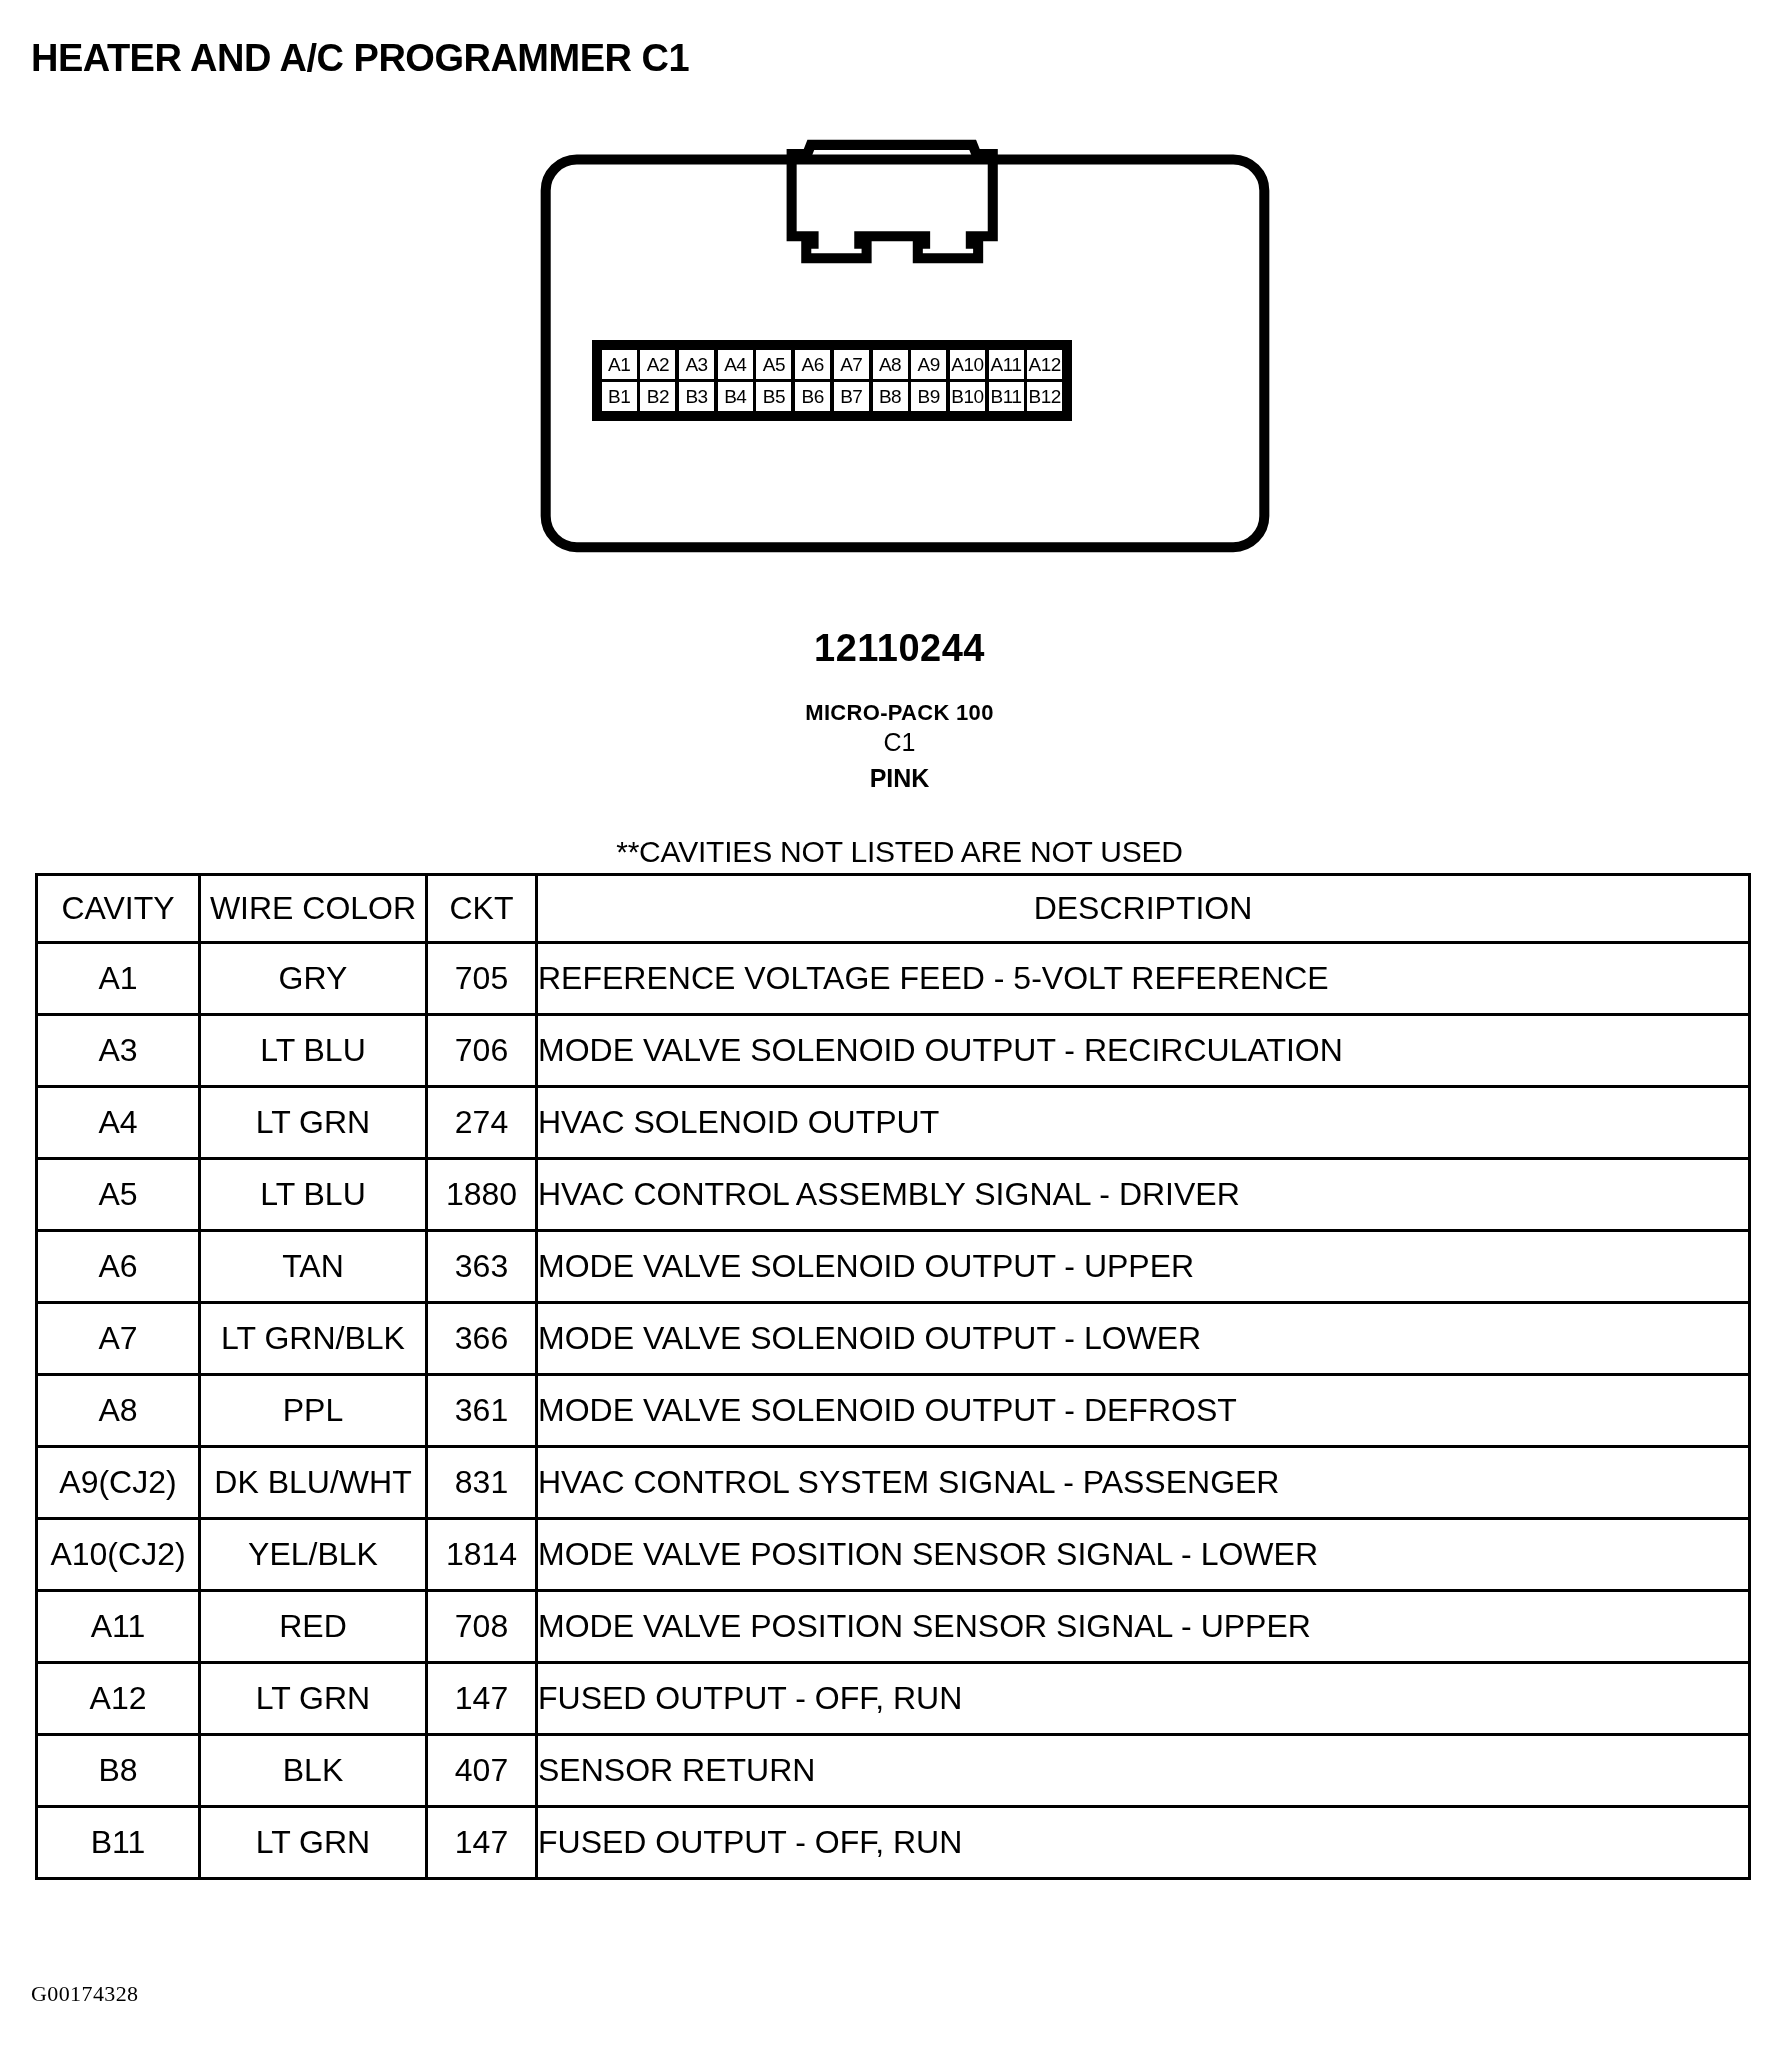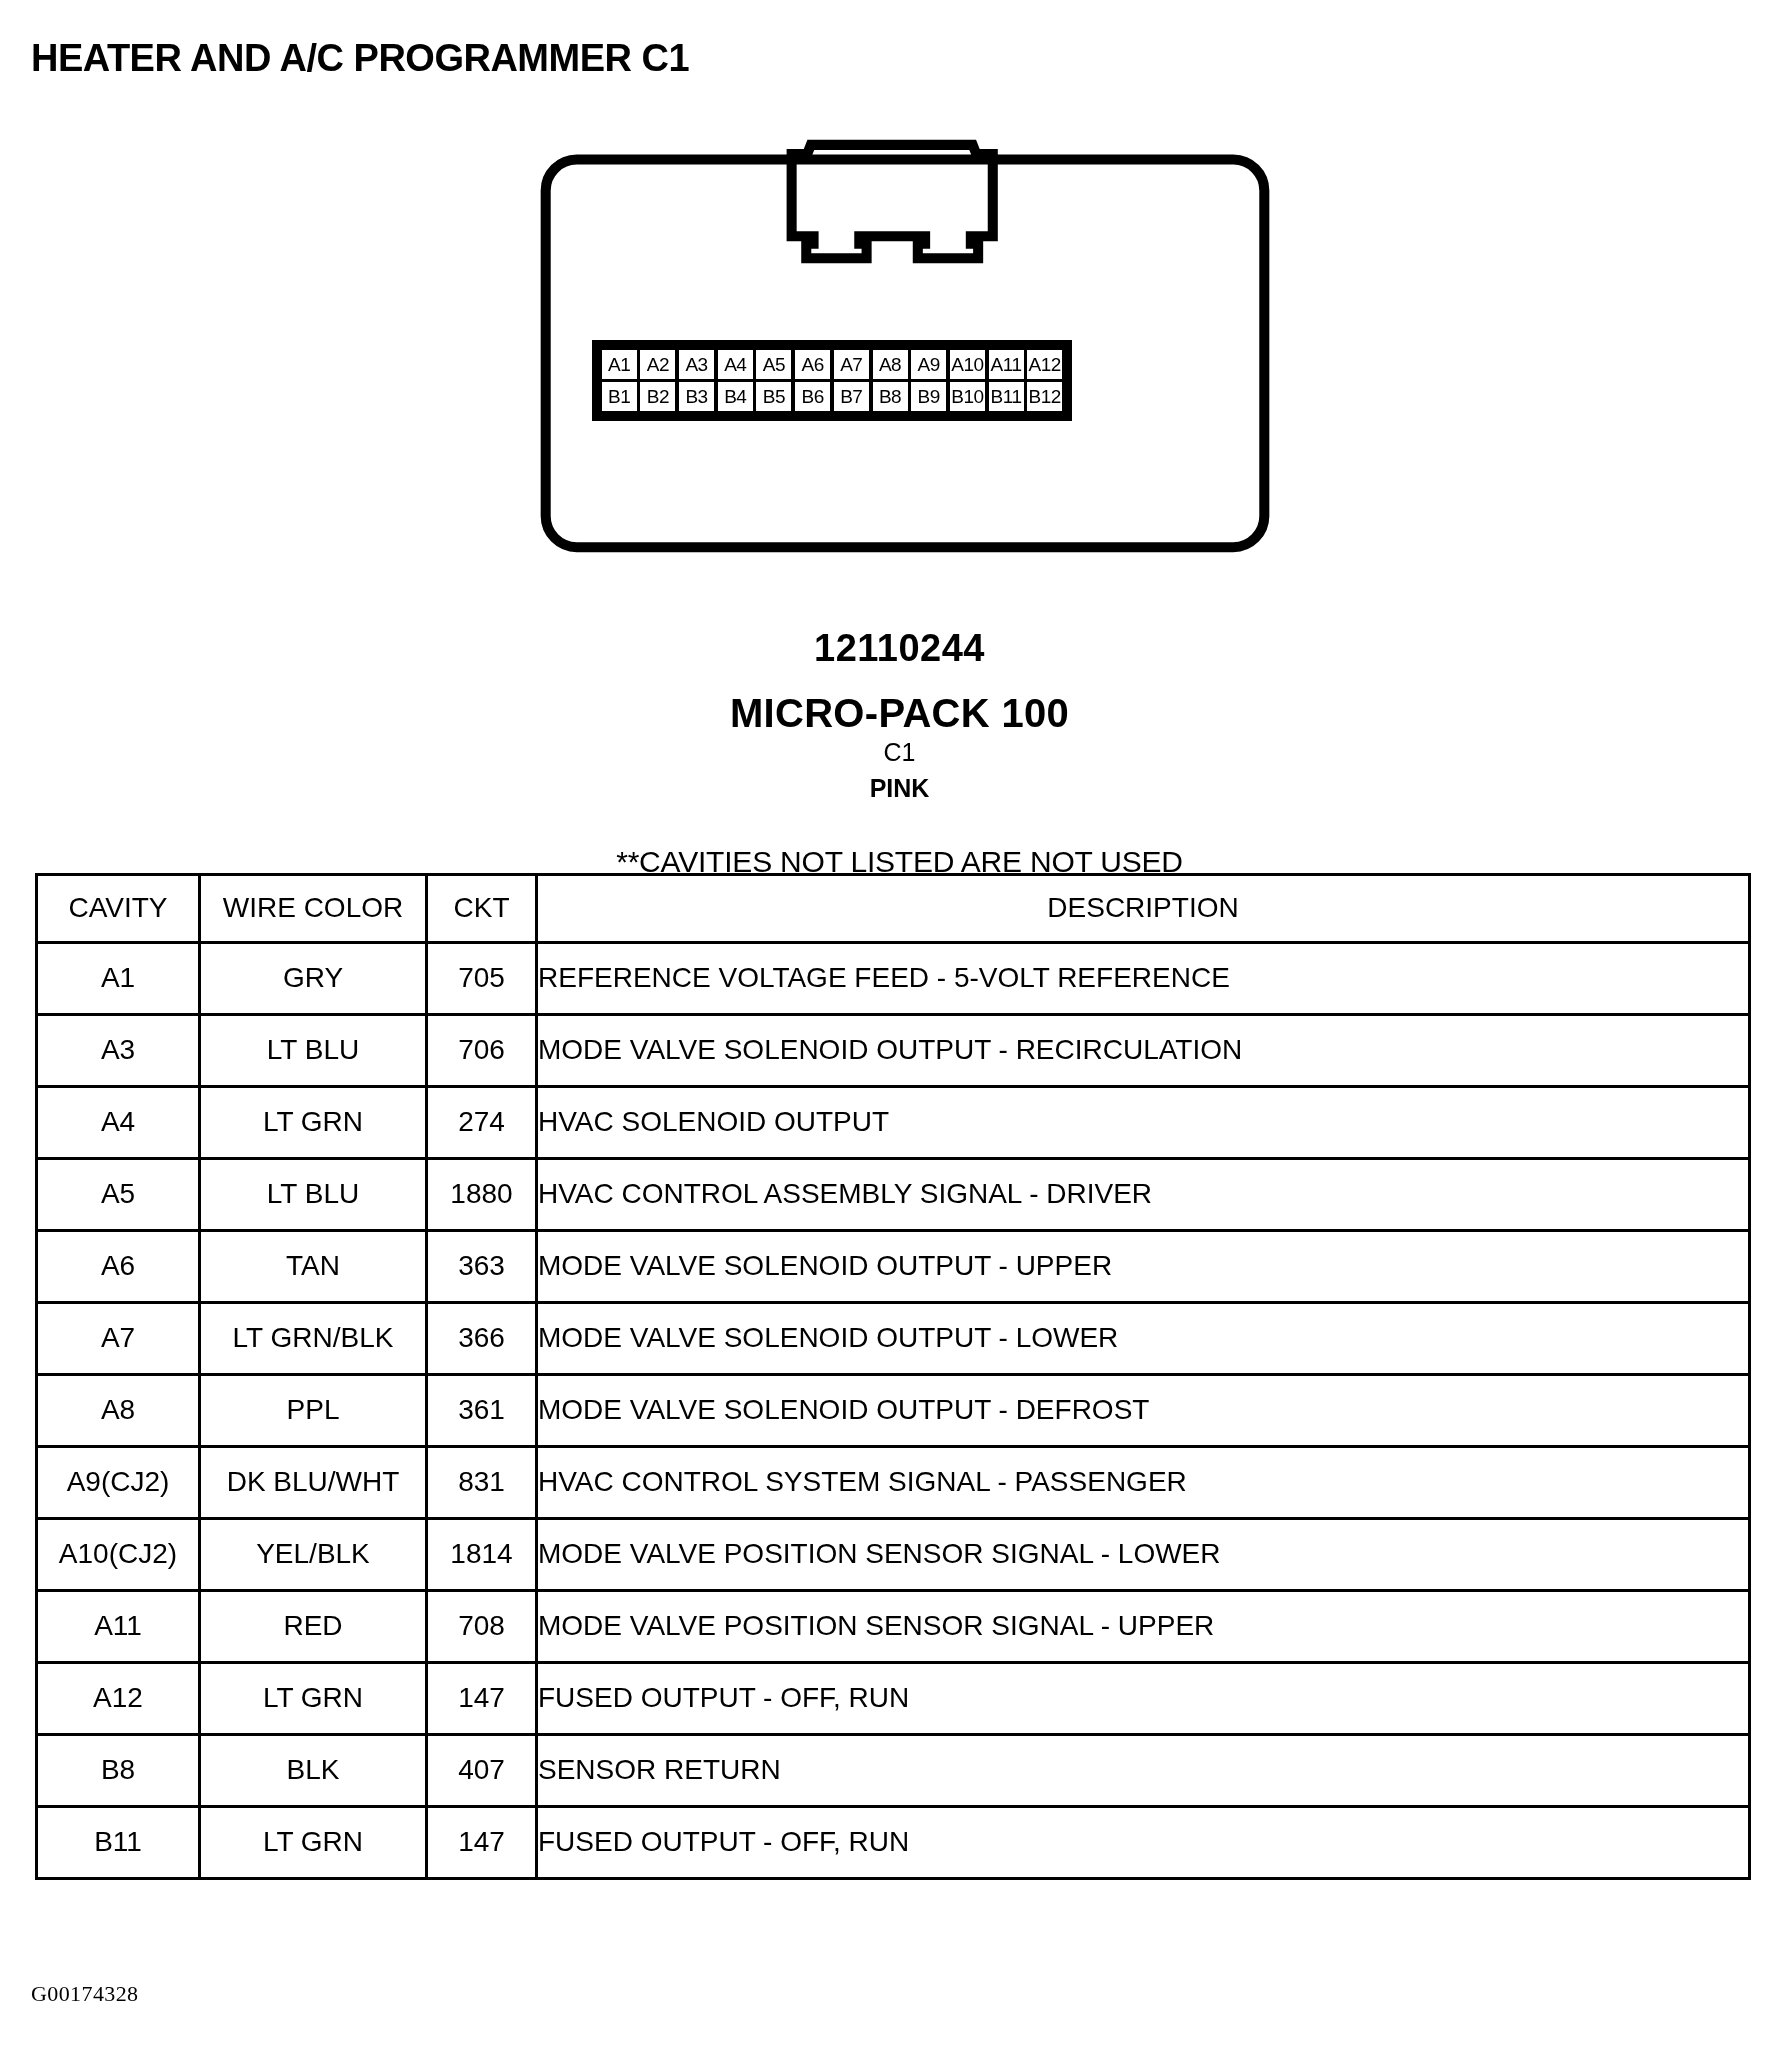--- a/index.html
+++ b/index.html
@@ -76,24 +76,24 @@
     text-align: center;
     padding-left: 12px;
   }
   .conn-partnum {
     font-size: 38px;
     font-weight: bold;
     letter-spacing: 0.5px;
     line-height: 1.05;
   }
   .conn-family {
-    font-size: 40px;
+    font-size: 22px;
     font-weight: bold;
     letter-spacing: 0.3px;
-    margin-top: 23px;
+    margin-top: 32px;
     line-height: 1.05;
   }
   .conn-id {
     font-size: 25px;
     font-weight: normal;
     margin-top: 5.5px;
     line-height: 1.05;
   }
   .conn-color {
     font-size: 25px;
@@ -114,21 +114,21 @@
     position: absolute;
     left: 35px;
     top: 873px;
     width: 1716px;
     border-collapse: collapse;
     table-layout: fixed;
   }
   .pinout-table th,
   .pinout-table td {
     border: 3.7px solid #000000;
-    font-size: 28px;
+    font-size: 32px;
     font-weight: normal;
     height: 72px;
     padding: 0 0 0 0;
     line-height: 1.1;
     vertical-align: middle;
   }
   .pinout-table thead th {
     height: 68px;
   }
   .col-cavity  { width: 163px; text-align: center; }

